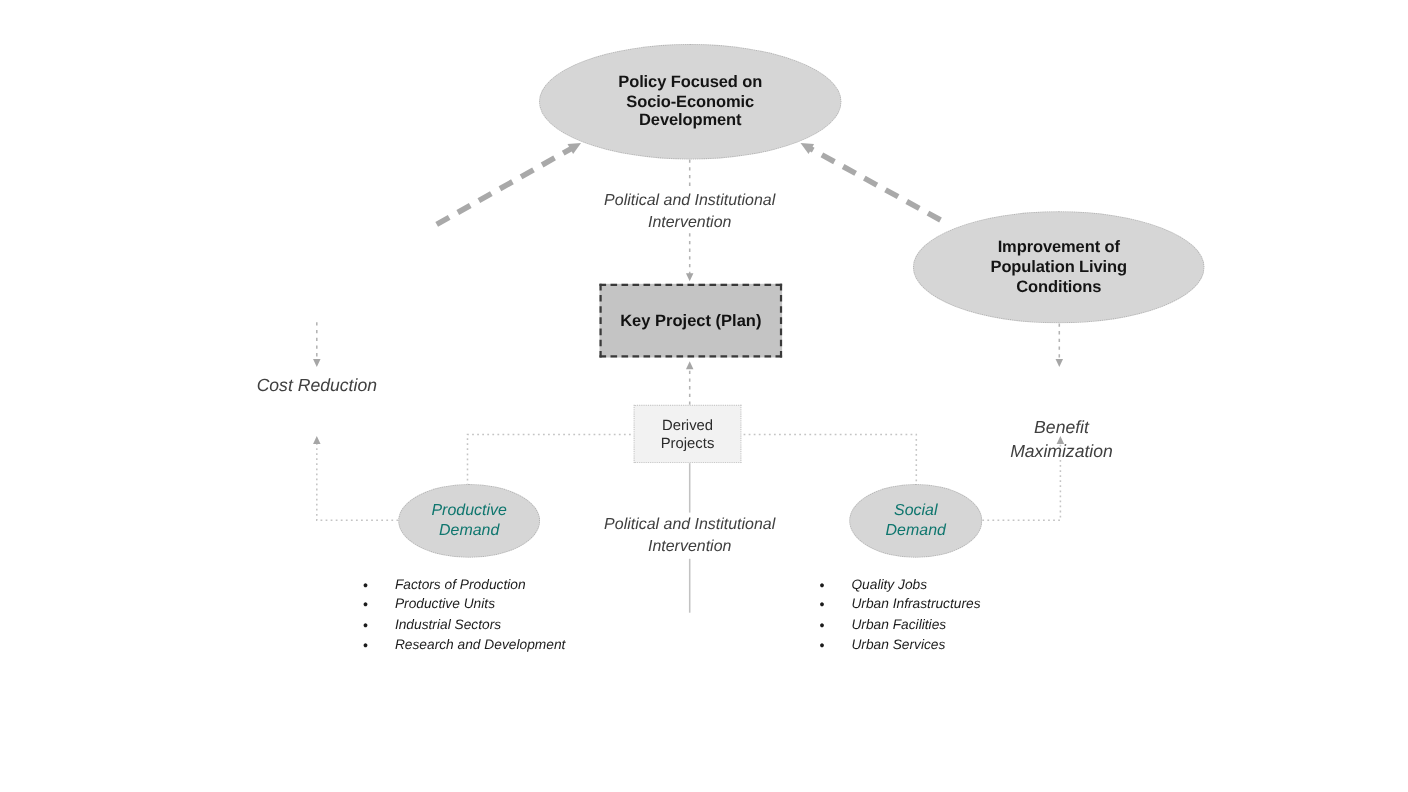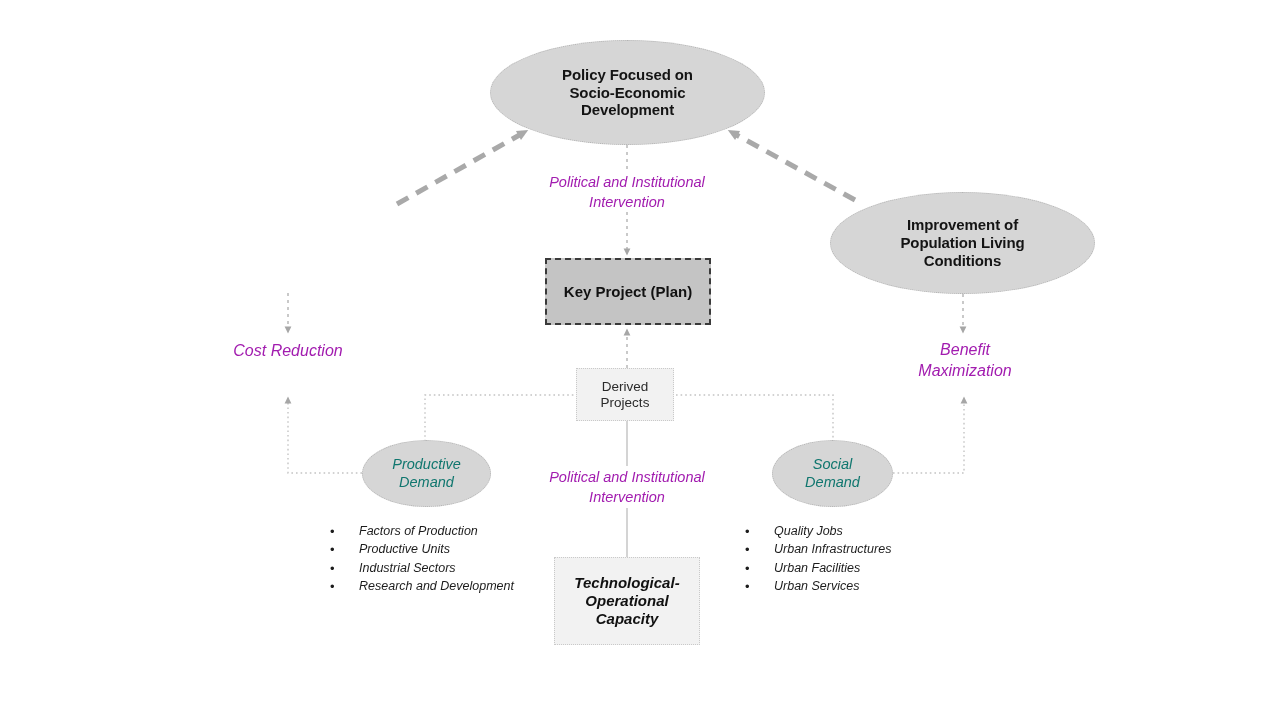--- a/index.html
+++ b/index.html
@@ -104,21 +104,21 @@
     font-style: italic;
     font-size: 15px;
     color: #111111;
   }
 
   
   .edge-label {
     position: absolute;
     font-style: italic;
     font-size: 14.5px;
-    color: #a21caf;
+    color: #404040;
     text-align: center;
     line-height: 1.35;
   }
   #label-political-top { left: 527px; top: 173px; width: 200px; }
   #label-political-bottom { left: 527px; top: 468px; width: 200px; }
   #label-cost-reduction { left: 198px; top: 340px; width: 180px; font-size: 16px; }
   #label-benefit-max { left: 875px; top: 340px; width: 180px; font-size: 16px; line-height: 1.3; }
 
   
   .bullet-list {
@@ -199,45 +199,40 @@
     <span class="ellipse-title" style="white-space: pre-line;">Improvement of
 Population Living
 Conditions</span>
   </div>
 
   <div class="node" id="box-derived-projects">
     <span class="box-label" style="white-space: pre-line;">Derived
 Projects</span>
   </div>
 
-  <div class="node" id="box-tech-capacity">
-    <span class="box-label" style="white-space: pre-line;">Technological-
-Operational
-Capacity</span>
-  </div>
 
   <div class="node ellipse" id="ellipse-productive-demand">
     <span class="ellipse-sub" style="white-space: pre-line;">Productive
 Demand</span>
   </div>
 
   <div class="node ellipse" id="ellipse-social-demand">
     <span class="ellipse-sub" style="white-space: pre-line;">Social
 Demand</span>
   </div>
 
   <div class="edge-label" id="label-political-top" style="white-space: pre-line;">Political and Institutional
 Intervention</div>
 
   <div class="edge-label" id="label-political-bottom" style="white-space: pre-line;">Political and Institutional
 Intervention</div>
 
   <div class="edge-label" id="label-cost-reduction" style="white-space: pre-line;">Cost Reduction</div>
 
-  <div class="edge-label" id="label-benefit-max" style="white-space: pre-line;">Benefit
+  <div class="edge-label" id="label-benefit-max" style="white-space: pre-line; margin-top: 40px;">Benefit
 Maximization</div>
 
   <div class="bullet-list" id="bullets-productive">
       <div class="bullet-row">
         <span class="bullet-mark">•</span>
         <span class="bullet-text">Factors of Production</span>
       </div>
       <div class="bullet-row">
         <span class="bullet-mark">•</span>
         <span class="bullet-text">Productive Units</span>

